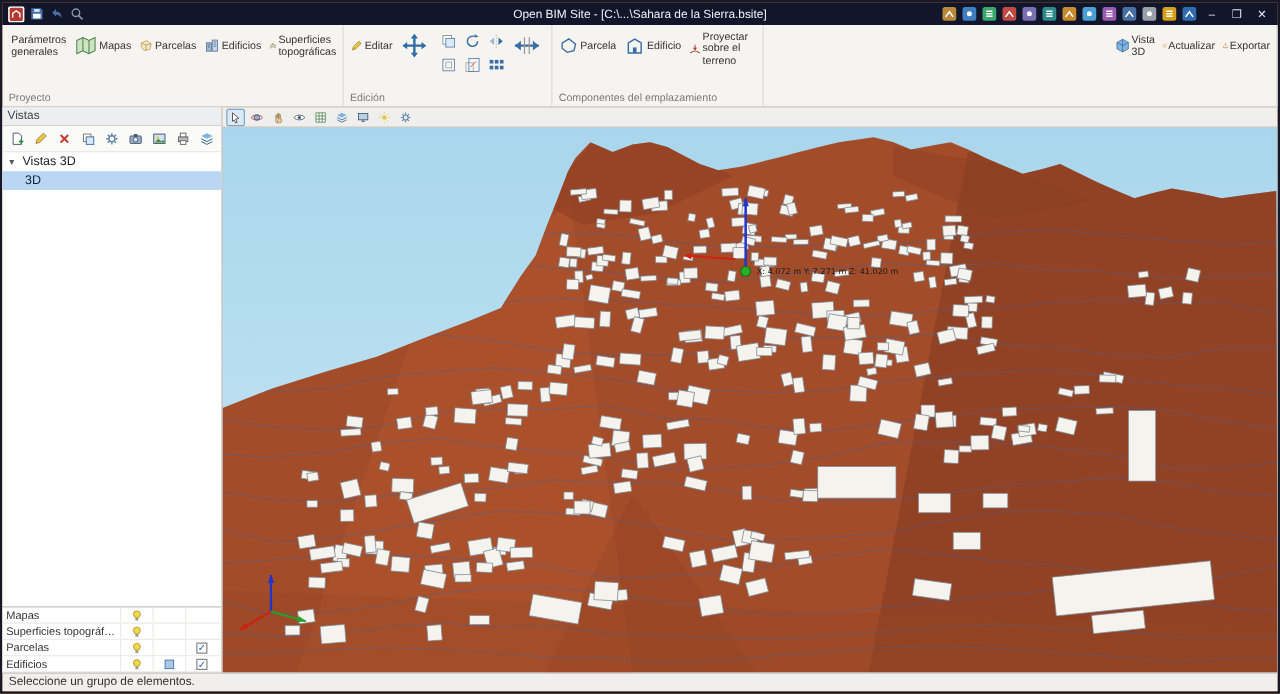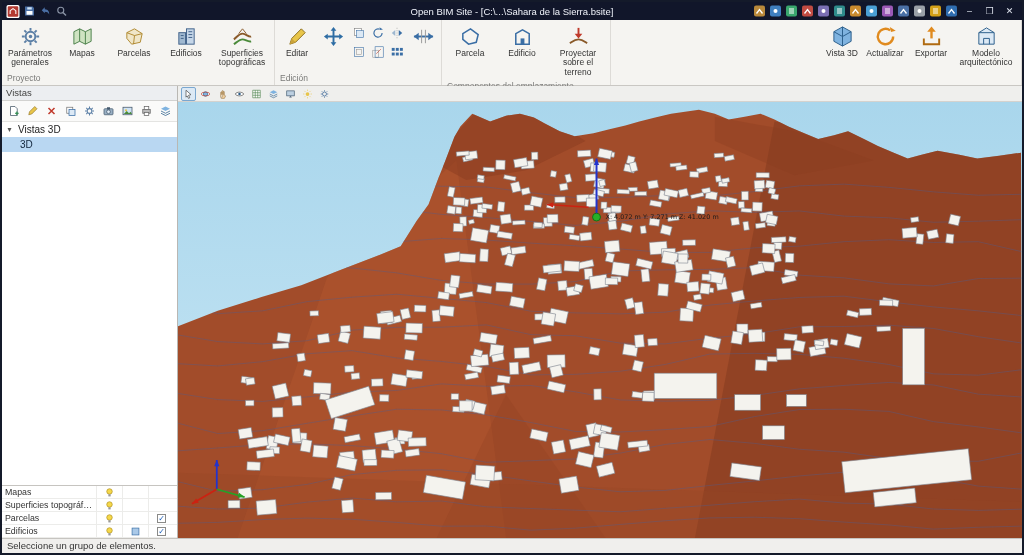--- a/index.html
+++ b/index.html
@@ -12,21 +12,21 @@
   .tb-ico{width:14px;height:13px;display:inline-block}
   .tb-ico svg{width:100%;height:100%;display:block}
   .tb-right{margin-left:auto;display:flex;align-items:center;gap:3px;z-index:2}
   .tb-mini{width:13px;height:12px}
   .tb-mini svg{width:100%;height:100%;display:block}
   .win-btn{width:17px;height:14px;font-size:9px;line-height:14px;text-align:center;color:#dfe4ee}
   
   .ribbon{height:66px;background:#f5f4f1;border-bottom:1px solid #c9c7c3;display:flex;flex:none}
   .rgroup{display:flex;flex-direction:column;border-right:1px solid #dddbd7;padding:2px 3px 0}
   .rbuttons{flex:1;display:flex;align-items:flex-start;gap:2px}
-  .rbtn{width:50px;display:flex;flex-direction:column;align-items:center;gap:1px;font-size:8.5px;line-height:1.1;color:#333;text-align:center;padding:2px 1px;border:1px solid transparent;border-radius:2px}
+  .rbtn{width:50px;display:flex;flex-direction:row;align-items:center;gap:1px;font-size:8.5px;line-height:1.1;color:#333;padding:2px 1px;border:1px solid transparent;border-radius:2px}
   .rbtn.wide{width:58px}
   .rbtn.icononly{width:30px}
   .icn{width:23px;height:23px;display:block}
   .icn svg{width:100%;height:100%;display:block}
   .rgrid{display:grid;grid-template-columns:repeat(3,18px);grid-auto-rows:18px;gap:1px;margin-top:2px}
   .stool{width:18px;height:18px;border:1px solid transparent;border-radius:2px;padding:1px}
   .stool svg{width:100%;height:100%;display:block}
   .rlabel{font-size:8.5px;color:#7a7a78;text-align:left;padding:1px 2px 2px;white-space:nowrap}
   .rspacer{flex:1}
   
@@ -372,29 +372,20 @@
         </div>
         <div class="rbtn" style="width:42px">
           <span class="icn">
               <svg viewBox="0 0 24 24">
                 <path d="M12 14V5" stroke="#e08a1e" stroke-width="2.5"></path>
                 <path d="M7.5 7L12 1.5 16.5 7z" fill="#e08a1e"></path>
                 <path d="M4 14v6h16v-6" fill="none" stroke="#b06a10" stroke-width="2"></path>
               </svg>
             </span>
           <span>Exportar</span>
-        </div>
-        <div class="rbtn wide" style="width:64px">
-          <span class="icn">
-              <svg viewBox="0 0 24 24">
-                <path d="M4 20V8l8-5 8 5v12z" fill="#dce9f5" stroke="#2a5d8a"></path>
-                <path d="M9 20v-6h6v6M4 8h16" stroke="#2a5d8a" fill="none"></path>
-              </svg>
-            </span>
-          <span>Modelo arquitectónico</span>
         </div>
       </div>
     </div>
 
   </div>
 
   <div class="main">
 
     <div class="panel">
       <div class="panel-header">Vistas</div>

